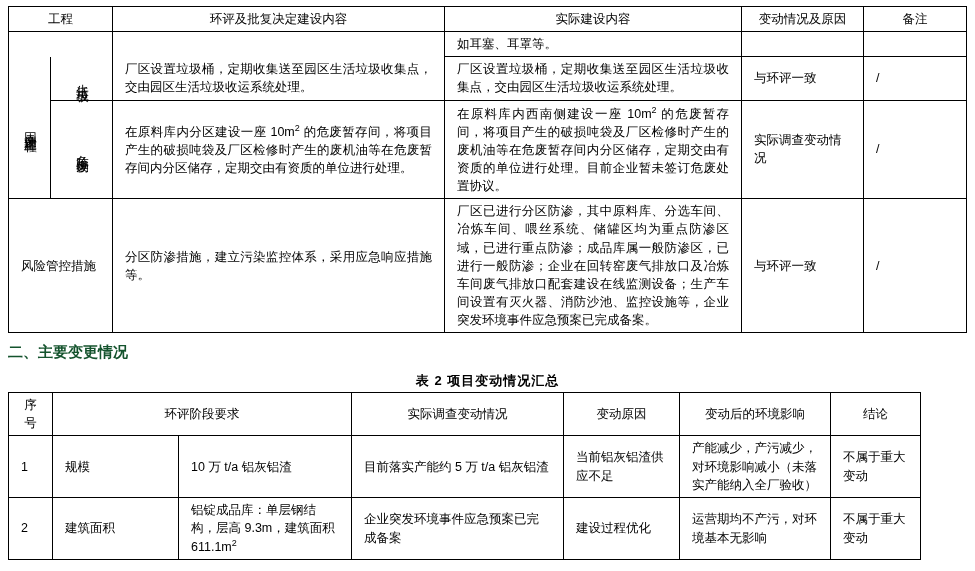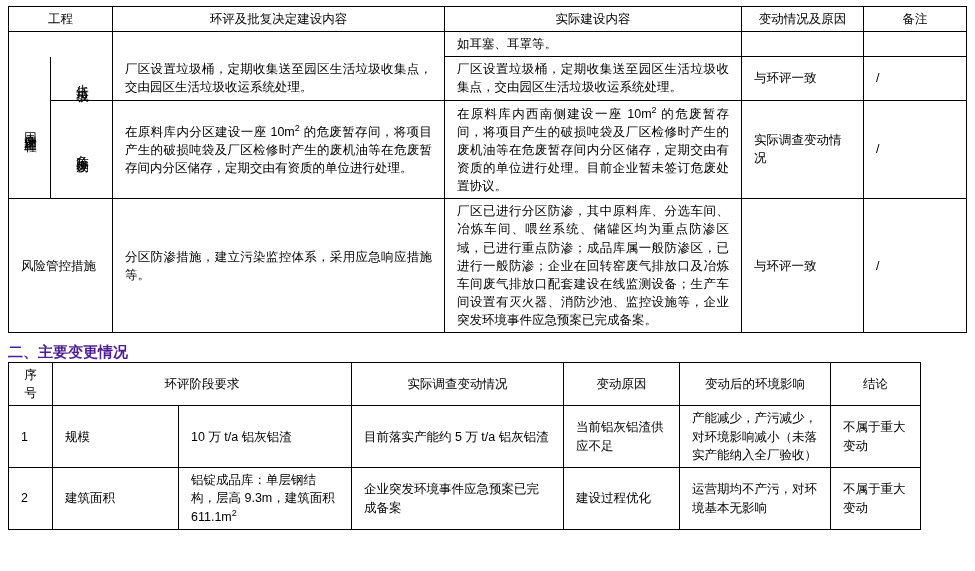--- a/index.html
+++ b/index.html
@@ -53,21 +53,21 @@
   .vert-wrap {
     display: flex;
     align-items: center;
     justify-content: center;
     height: 100%;
   }
   .sec-title {
     margin: 10px 0 0 8px;
     font-size: 15px;
     font-weight: bold;
-    color: #4c1d95;
+    color: #14532d;
   }
   .para {
     margin: 12px 0 0 8px;
     text-indent: 2em;
     font-size: 13px;
     line-height: 1.6;
   }
   .tbl-caption {
     text-align: center;
     font-weight: bold;
@@ -141,20 +141,21 @@
         <td class="just">分区防渗措施，建立污染监控体系，采用应急响应措施等。</td>
         <td class="just">厂区已进行分区防渗，其中原料库、分选车间、冶炼车间、喂丝系统、储罐区均为重点防渗区域，已进行重点防渗；成品库属一般防渗区，已进行一般防渗；企业在回转窑废气排放口及冶炼车间废气排放口配套建设在线监测设备；生产车间设置有灭火器、消防沙池、监控设施等，企业突发环境事件应急预案已完成备案。</td>
         <td class="ctr">与环评一致</td>
         <td class="ctr">/</td>
       </tr>
     </tbody>
   </table>
 
   <div class="sec-title">二、主要变更情况</div>
 
+  <div class="tbl-caption">表 2    项目变动情况汇总</div>
 
   <table class="doc-table" style="margin-top:0;">
     <colgroup>
       <col style="width:44px">
       <col style="width:126px">
       <col style="width:173px">
       <col style="width:212px">
       <col style="width:116px">
       <col style="width:151px">
       <col style="width:90px">

